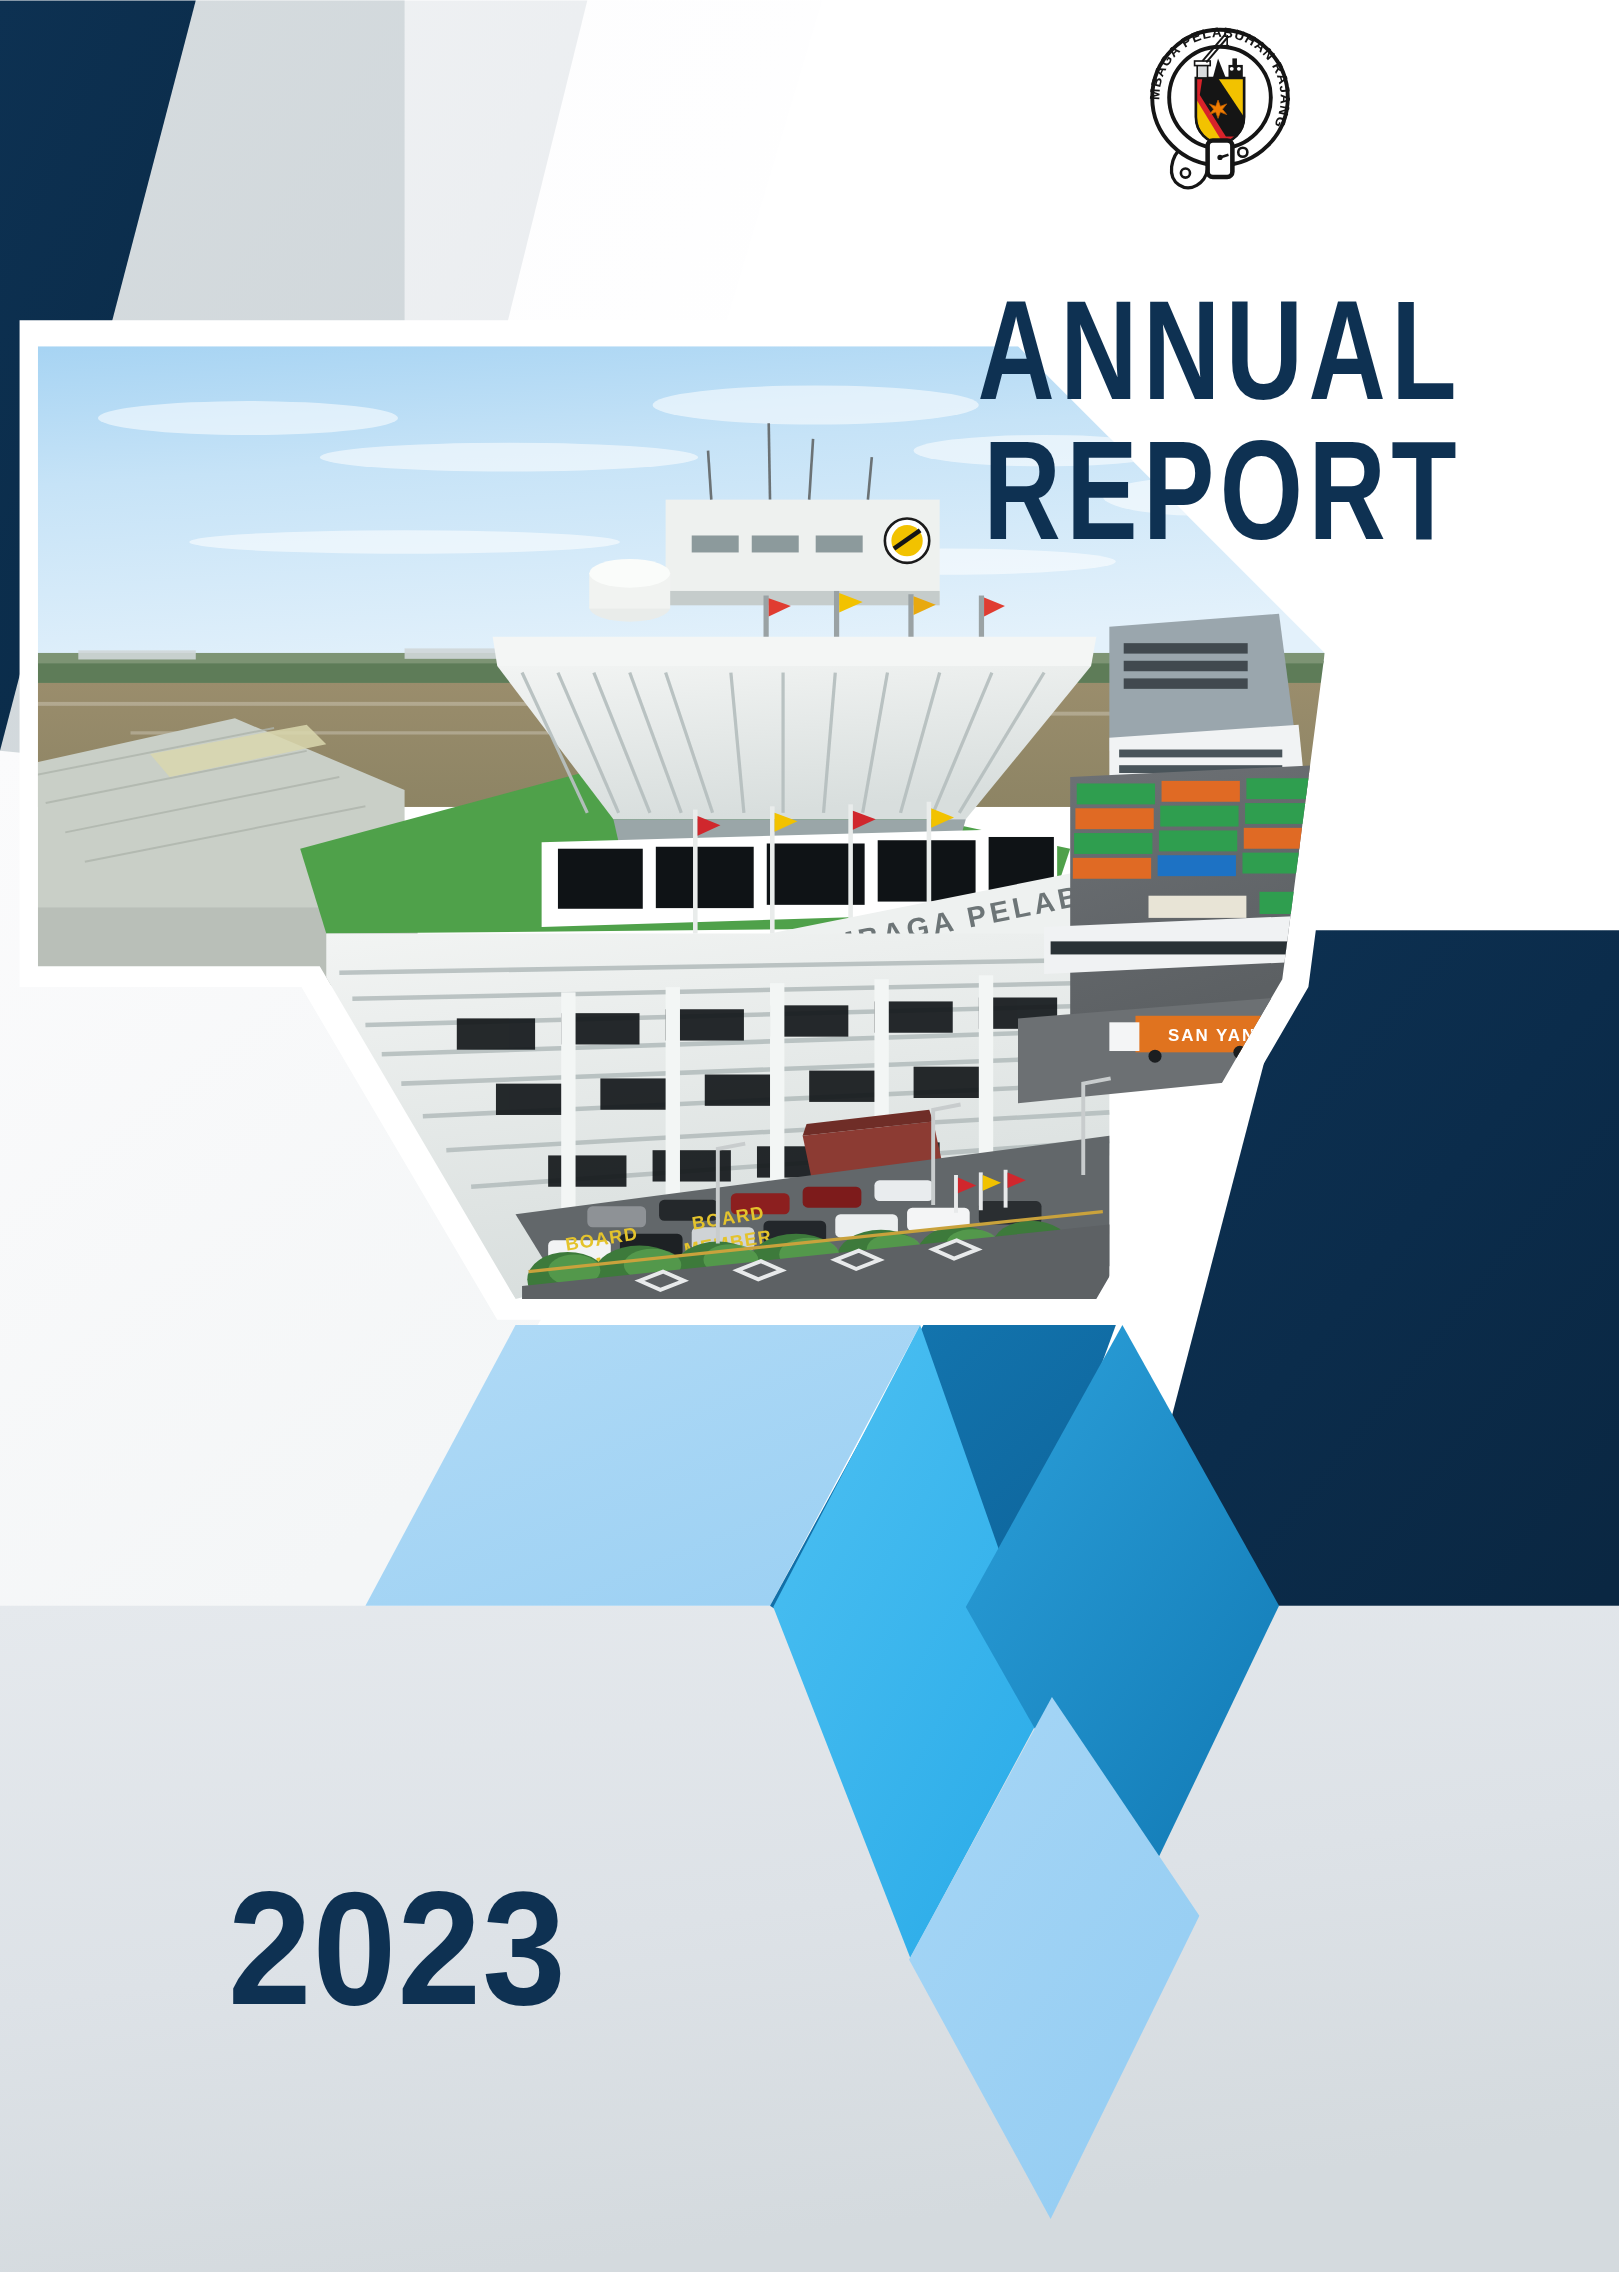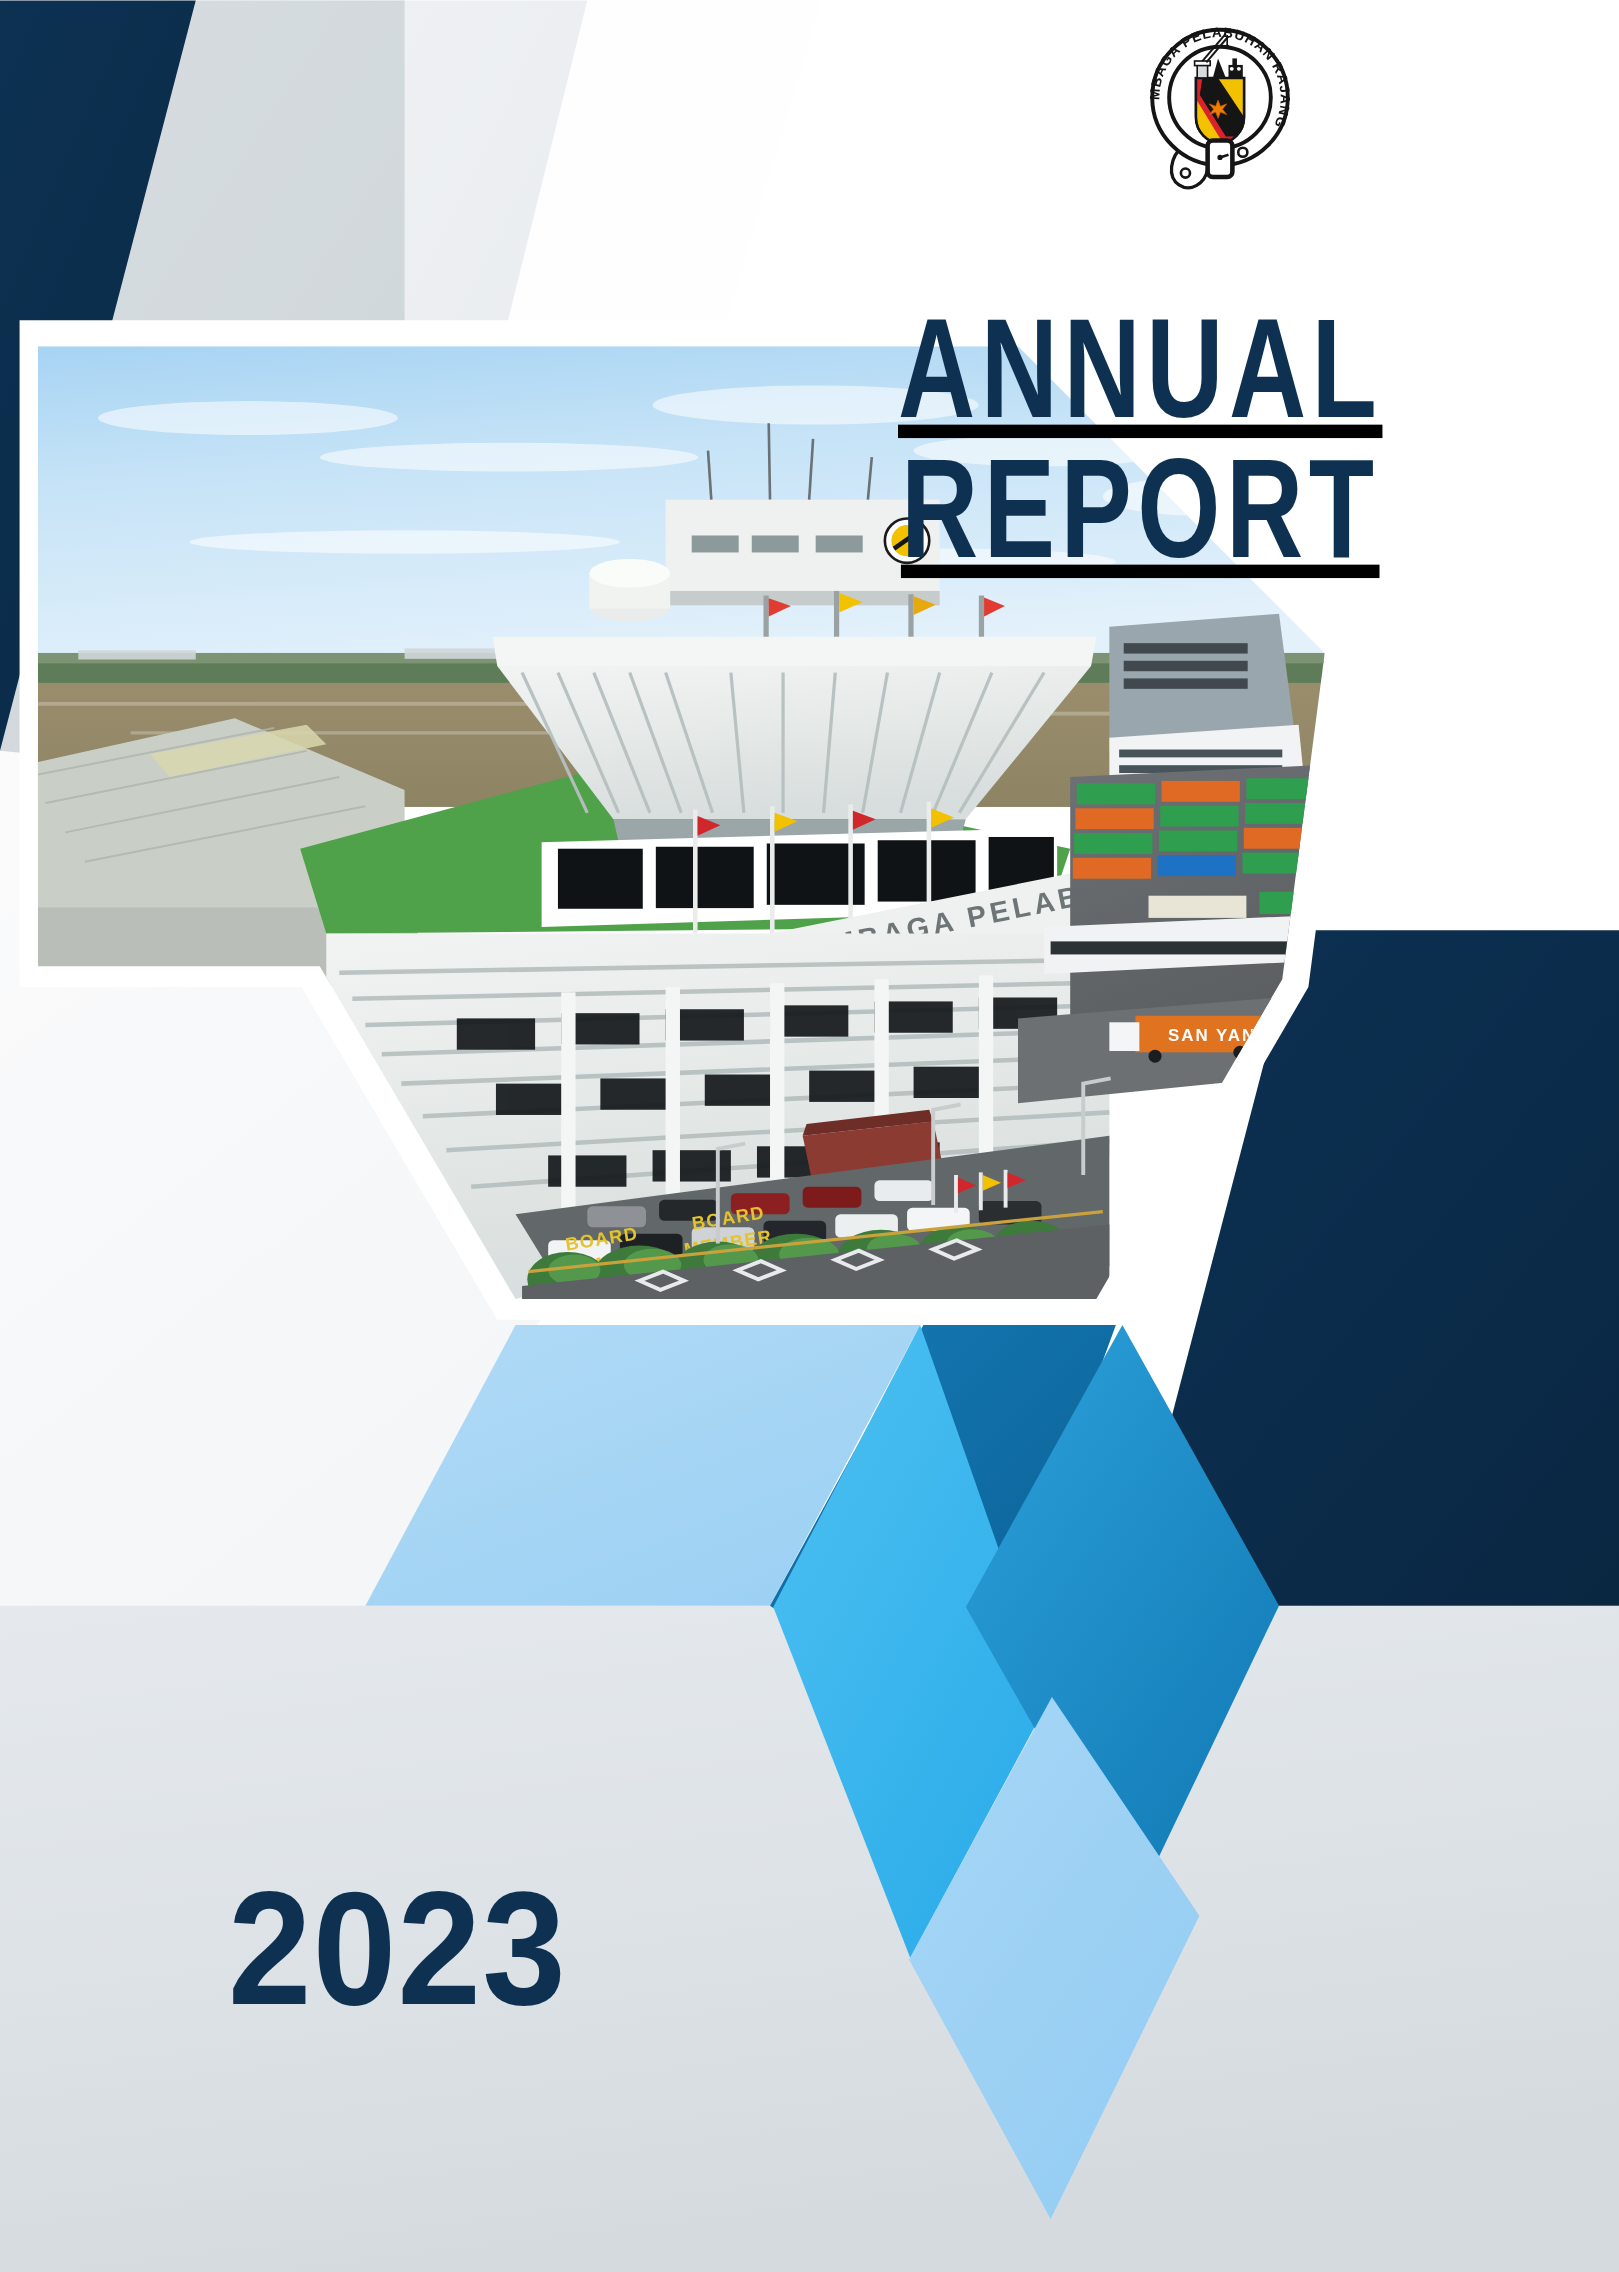--- a/index.html
+++ b/index.html
@@ -33,25 +33,24 @@
     top: 18.3px;
     width: 150px;
     height: 189px;
   }
   #logo-block svg { width: 150px; height: 189px; display:block; }
 
   
   #title-block {
     position: absolute;
     left: 770px;
-    top: 325px;
+    top: 307px;
     width: 692px;
-    text-align: center;
+    text-align: right;
     line-height: 0.98;
-    text-decoration: underline;
   }
   .title-line {
     display: block;
     color: #0e3152;
     font-family: "Liberation Sans", sans-serif;
     font-size: 115px;
     font-weight: bold;
     letter-spacing: 5.9px;
     transform: scaleY(1.22) scaleX(0.93);
     transform-origin: right bottom;

